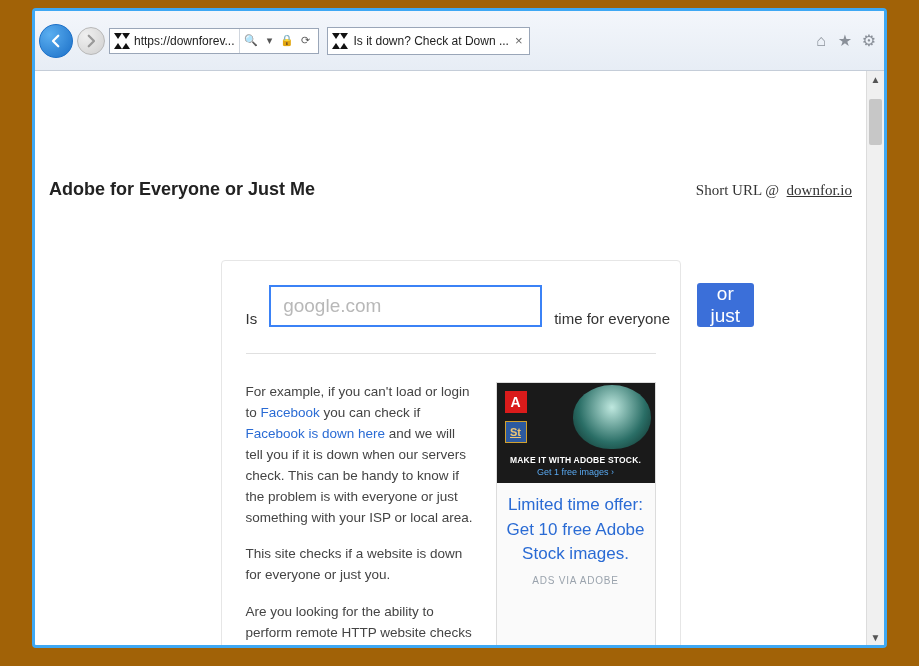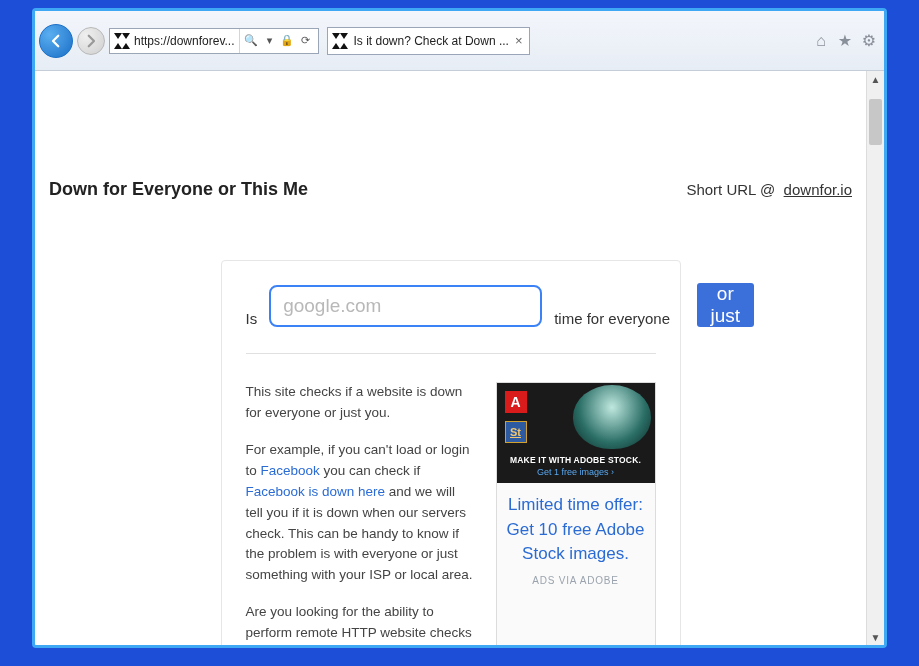--- a/index.html
+++ b/index.html
@@ -1,19 +1,19 @@
 <!DOCTYPE html>
 <html><head>
 <meta charset="utf-8">
 <style>
 * { box-sizing: border-box; margin: 0; padding: 0; }
 body { font-family: "Segoe UI", Tahoma, sans-serif; background: #fff; width: 919px; height: 666px; overflow: hidden; position: relative; }
 
 
-.window-frame { position: absolute; inset: 0; background: #1d4ed8; }
+.window-frame { position: absolute; inset: 0; background: #a16207; }
 .window-outline { position: absolute; top: 8px; left: 32px; right: 32px; bottom: 18px; border: 3px solid #3ea8f4; border-radius: 4px; background: #fff; overflow: hidden; }
 
 
 .win-controls { position: absolute; top: 16px; right: 40px; display: flex; gap: 4px; }
 .win-btn { width: 26px; height: 18px; border: 1px solid #7a7a7a; border-radius: 2px; background: linear-gradient(#fdfdfd,#e4e4e4); display: flex; align-items: center; justify-content: center; font-size: 9px; color: #333; }
 .win-btn.close { background: linear-gradient(#f08080,#d83b3b); border-color: #a02020; color: #fff; }
 .win-btn svg { width: 10px; height: 10px; }
 
 
 .chrome { height: 60px; background: linear-gradient(#f3f6fb,#e7edf5); border-bottom: 1px solid #c5cdd8; display: flex; align-items: center; padding: 0 6px 0 4px; gap: 4px; position: relative; }
@@ -41,27 +41,27 @@
 .scrollbar-track { position: absolute; top: 0; right: 0; bottom: 0; width: 18px; background: #f0f0f0; border-left: 1px solid #dcdcdc; }
 .scrollbar-thumb { position: absolute; top: 28px; left: 2px; right: 2px; height: 46px; background: #c7c7c7; border-radius: 2px; }
 .scrollbar-arrow { position: absolute; left: 0; right: 0; height: 16px; display: flex; align-items: center; justify-content: center; font-size: 10px; color: #555; }
 .scrollbar-arrow.up { top: 0; }
 .scrollbar-arrow.down { bottom: 0; }
 
 .page { padding: 0 18px 0 0; height: 100%; position: relative; }
 
 .header-row { display: flex; justify-content: space-between; align-items: baseline; padding: 108px 14px 0 14px; }
 .site-title { font-size: 18px; font-weight: 600; color: #222; }
-.short-url { font-size: 15px; color: #333; }
+.short-url { font-size: 15px; color: #333; font-family: Liberation Serif, serif; }
 .short-url a { color: #333; text-decoration: underline; }
 
 .card { margin: 60px auto 0; width: 460px; border: 1px solid #e6e6e6; border-radius: 4px; padding: 24px 24px 18px; background: #fff; position: relative; }
 .query-row { display: flex; align-items: flex-end; gap: 12px; white-space: nowrap; }
 .q-label { font-size: 15px; color: #333; }
-.q-input { flex: 0 0 200px; height: 42px; border: 2px solid #3b82f6; border-radius: 8px; padding: 0 12px; font-size: 19px; color: #333; outline: none; }
+.q-input { flex: 0 0 200px; height: 42px; border: 2px solid #3b82f6; border-radius: 0; padding: 0 12px; font-size: 19px; color: #333; outline: none; }
 .q-input::placeholder { color: #b8b8b8; }
 .q-button { font-size: 19px; color: #fff; background: #3b6fd9; border: none; height: 44px; padding: 0 14px; border-radius: 3px; cursor: pointer; position: absolute; left: 475px; top: 22px; }
 .divider { margin-top: 26px; border: none; border-top: 1px solid #e0e0e0; }
 
 .body-cols { display: flex; gap: 22px; margin-top: 28px; }
 .desc { flex: 1; font-size: 13.5px; line-height: 1.55; color: #444; }
 .desc p { margin-bottom: 16px; }
 .desc a { color: #2a6bd4; text-decoration: none; }
 
 .ad-box { width: 160px; border: 1px solid #dcdcdc; background: #fafafa; padding: 0 0 10px 0; text-align: center; }
@@ -144,41 +144,41 @@
       <div class="chrome-right">
         <span class="chrome-icon">⌂</span>
         <span class="chrome-icon">★</span>
         <span class="chrome-icon">⚙</span>
       </div>
     </div>
 
     <div class="viewport">
       <div class="page">
         <div class="header-row">
-          <div class="site-title">Down for Everyone or This Me</div>
+          <div class="site-title">Adobe for Everyone or Just Me</div>
           <div class="short-url">
             <span>Short URL @</span>&nbsp;&nbsp;<a href="#">downfor.io</a>
           </div>
         </div>
 
         <div class="card">
           <div class="query-row">
             <span class="q-label">Is</span>
             <input class="q-input" type="text" placeholder="google.com" style="">
             <span class="q-label">time for everyone</span>
           </div>
           <button class="q-button">or just me ?</button>
           <hr class="divider">
 
           <div class="body-cols">
             <div class="desc">
-              <p>This site checks if a website is down for everyone or just you.</p>
               <p>
                 <span>For example, if you can't load or login to </span><a href="#">Facebook</a><span> you can check if </span><a href="#">Facebook is down here</a><span> and we will tell you if it is down when our servers check. This can be handy to know if the problem is with everyone or just something with your ISP or local area.</span>
               </p>
+              <p>This site checks if a website is down for everyone or just you.</p>
               <p>
                 <span>Are you looking for the ability to perform remote HTTP website checks with a </span>
               </p>
             </div>
 
             <div class="ad-box">
               <div class="ad-img">
                 <div class="ad-logo">A</div>
                 <div class="ad-st">St</div>
                 <div class="ad-face"></div>

